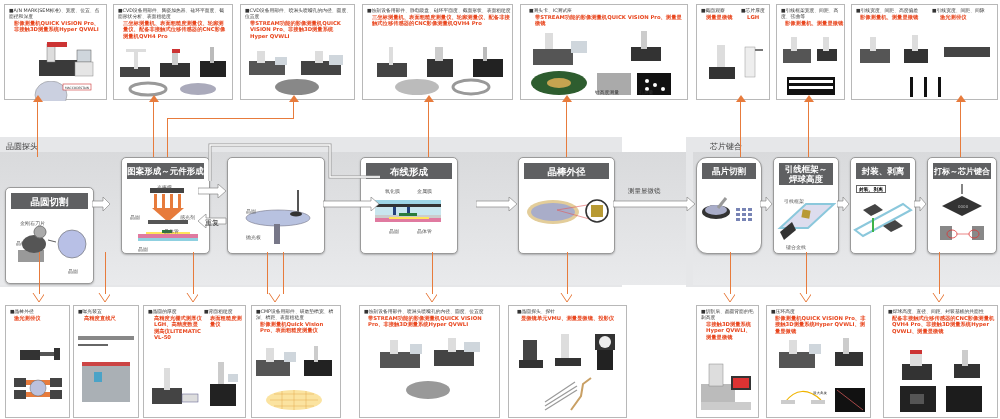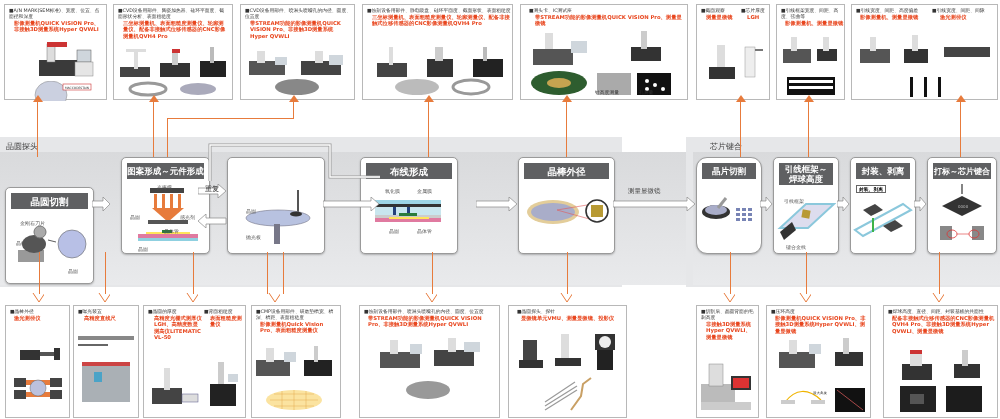--- a/index.html
+++ b/index.html
@@ -313,21 +313,21 @@
 
 <svg class="flow-arrow" style="left:92px;top:197px;" width="19" height="14">
     <polygon points="0,4 11,4 11,0 18,7 11,14 11,10 0,10" fill="#fff" stroke="#888" stroke-width=".7"></polygon>
   </svg>
 <svg class="flow-arrow" style="left:198px;top:184px;" width="29" height="14">
     <polygon points="0,4 20,4 20,0 28,7 20,14 20,10 0,10" fill="#fff" stroke="#888" stroke-width=".7"></polygon>
   </svg>
 <svg class="flow-arrow" style="left:198px;top:214px;" width="29" height="14">
     <polygon points="28,4 8,4 8,0 0,7 8,14 8,10 28,10" fill="#fff" stroke="#888" stroke-width=".7"></polygon>
   </svg>
-<div class="note" style="left:205px;top:184px;">重复</div>
+<div class="note" style="left:205px;top:218px;">重复</div>
 <svg class="flow-arrow" style="left:323px;top:197px;" width="57" height="14">
     <polygon points="0,4 48,4 48,0 56,7 48,14 48,10 0,10" fill="#fff" stroke="#888" stroke-width=".7"></polygon>
   </svg>
 <svg class="flow-arrow" style="left:476px;top:197px;" width="42" height="14">
     <polygon points="0,4 33,4 33,0 41,7 33,14 33,10 0,10" fill="#fff" stroke="#888" stroke-width=".7"></polygon>
   </svg>
 <svg class="flow-arrow" style="left:613px;top:197px;" width="83" height="14">
     <polygon points="0,4 74,4 74,0 82,7 74,14 74,10 0,10" fill="#fff" stroke="#888" stroke-width=".7"></polygon>
   </svg>
 <div class="note" style="left:628px;top:187px;font-size:6.5px;">测量显微镜</div>

